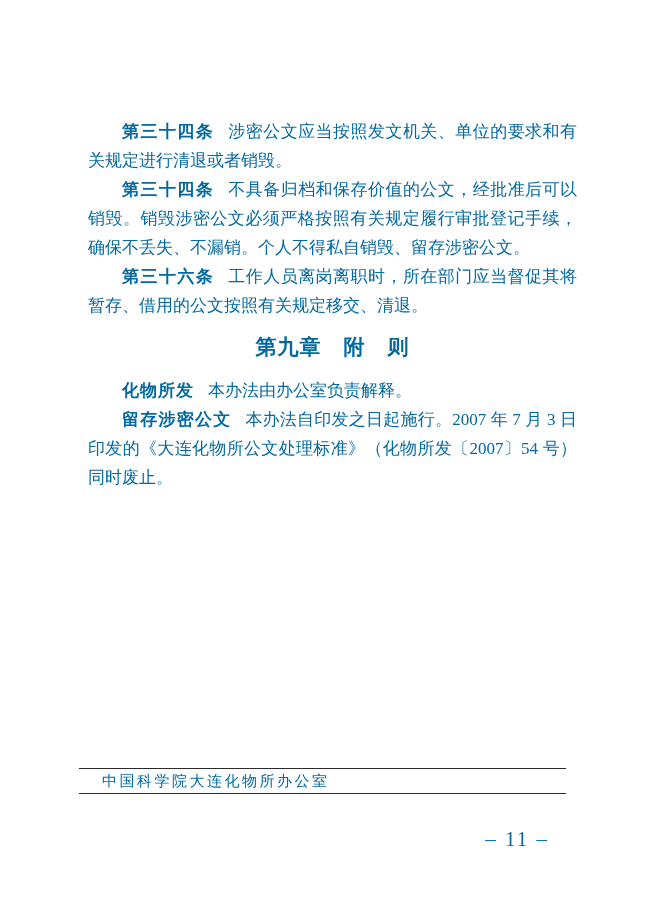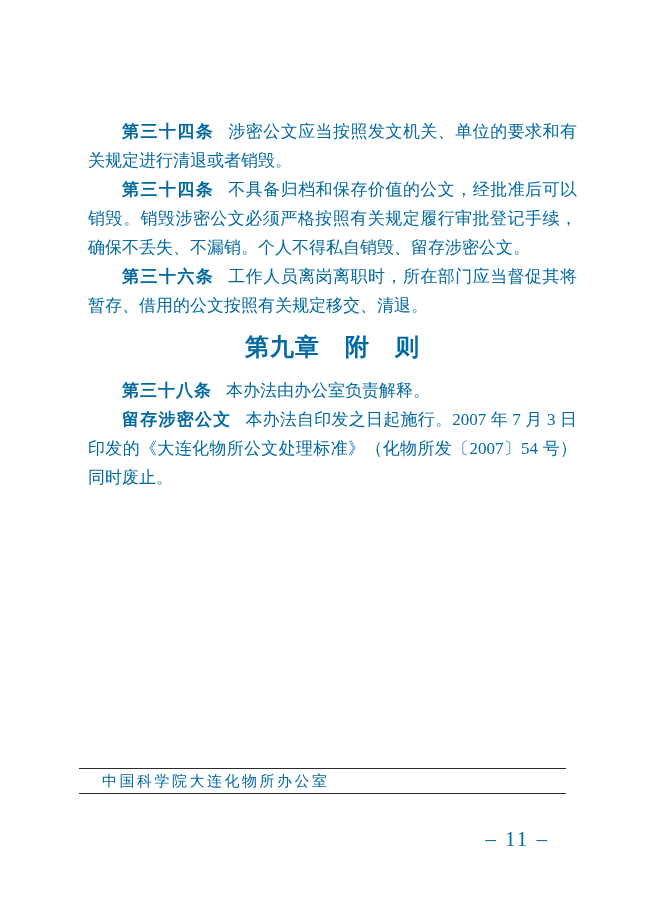--- a/index.html
+++ b/index.html
@@ -33,21 +33,21 @@
   .art-num {
     font-weight: 700;
     letter-spacing: 1px;
     margin-right: 14px;
   }
   .chapter-title {
     margin: 13px 0 14px 0;
     text-indent: 0;
     text-align: center;
     font-weight: 700;
-    font-size: 24px;
+    font-size: 21px;
     letter-spacing: 1px;
   }
   .colophon-bar {
     position: absolute;
     left: 79px;
     top: 768px;
     width: 487px;
     height: 26px;
     box-sizing: border-box;
     border-top: 1.5px solid #2b2b2b;
@@ -89,21 +89,21 @@
     </p>
 
     <p class="para">
       <span class="art-num">第三十六条</span><span>工作人员离岗离职时，所在部门应当督促其将暂存、借用的公文按照有关规定移交、清退。</span>
     </p>
 
     <p class="para chapter-title">第九章　附　则</p>
 
 
     <p class="para">
-      <span class="art-num">第三十八条</span><span>本办法由办公室负责解释。</span>
+      <span class="art-num">化物所发</span><span>本办法由办公室负责解释。</span>
     </p>
 
     <p class="para">
       <span class="art-num">留存涉密公文</span><span>本办法自印发之日起施行。2007 年 7 月 3 日印发的《大连化物所公文处理标准》（化物所发〔2007〕54 号）同时废止。</span>
     </p>
 
   </div>
 
   <div class="colophon-bar">
     <span class="issuing-office">中国科学院大连化物所办公室</span>

